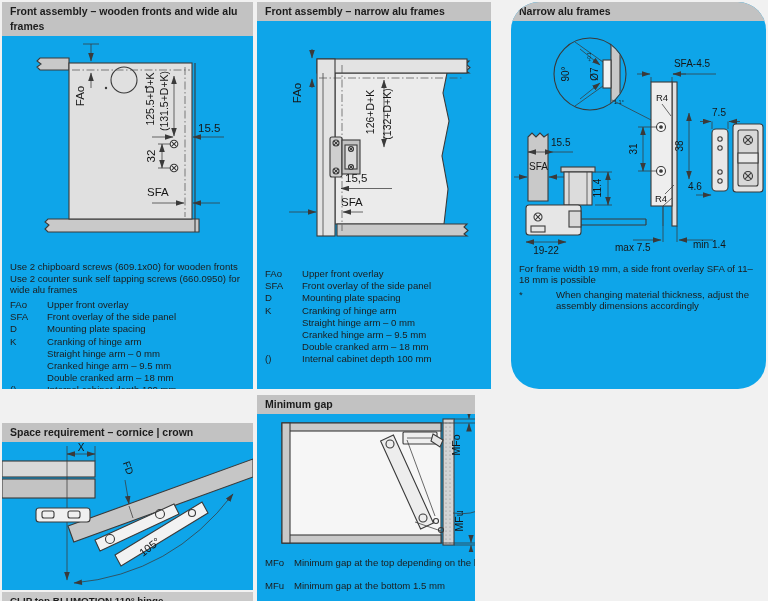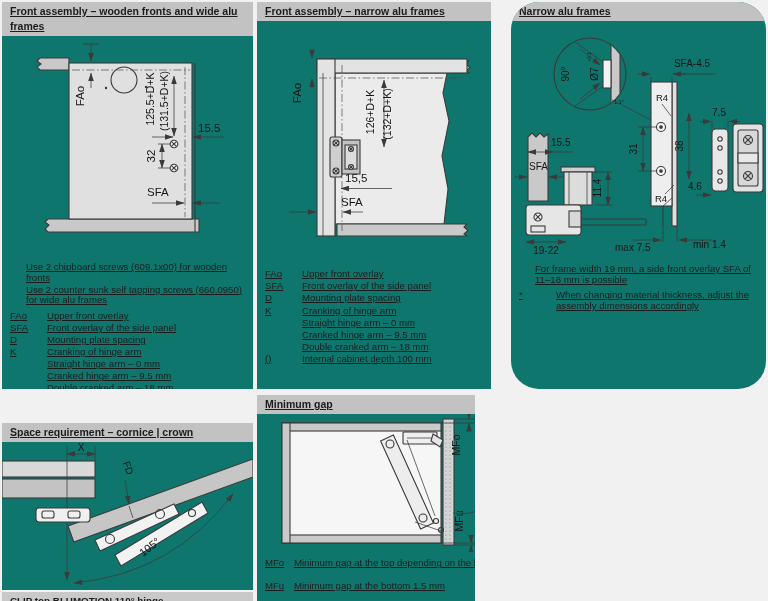--- a/index.html
+++ b/index.html
@@ -1,27 +1,27 @@
 <!DOCTYPE html>
 <html><head>
 <meta charset="utf-8">
 <style>
   html,body{margin:0;padding:0;width:768px;height:601px;overflow:hidden;
     background:#f1f1f1;font-family:"Liberation Sans",sans-serif;color:#1c1c1c;}
   .page{position:relative;width:768px;height:601px;}
-  .panel{position:absolute;background:#0f766e;overflow:hidden;text-decoration:underline;}
+  .panel{position:absolute;background:#0ea5e9;overflow:hidden;}
   #p1{left:2px;top:2px;width:251px;height:387px;}
   #p2{left:257px;top:2px;width:234px;height:387px;}
   #p3{left:511px;top:2px;width:255px;height:387px;border-radius:28px;}
   #p4{left:2px;top:395px;width:251px;height:206px;margin-top:28px;}
   #p5{left:257px;top:395px;width:218px;height:206px;}
   .panel-header{background:#c2c2c2;font-weight:bold;font-size:10.5px;line-height:1.45;
     padding:2px 8px;min-height:13px;}
   .small-text{font-size:9.6px;line-height:10.6px;}
-  .notes{padding:2px 8px 0 24px;}
+  .notes{padding:2px 8px 0 8px;}
   .notes div{margin-bottom:1px;}
   .legend{padding:4px 8px 0 8px;}
   .legend-row{display:flex;margin-bottom:1.5px;}
   .lkey{width:37px;flex:none;}
   .lkey5{width:29px;flex:none;}
   .ltext{flex:1;}
   .nowrap{white-space:nowrap;}
   .tbl{font-size:9.8px;margin-top:2px;}
   .tbl-h{background:#c9c9c9;font-weight:bold;padding:2.5px 8px;border-top:2px solid #f2f2f2;}
   .tbl-r{display:flex;padding:1.5px 8px;border-top:1px solid #f2f2f2;}

